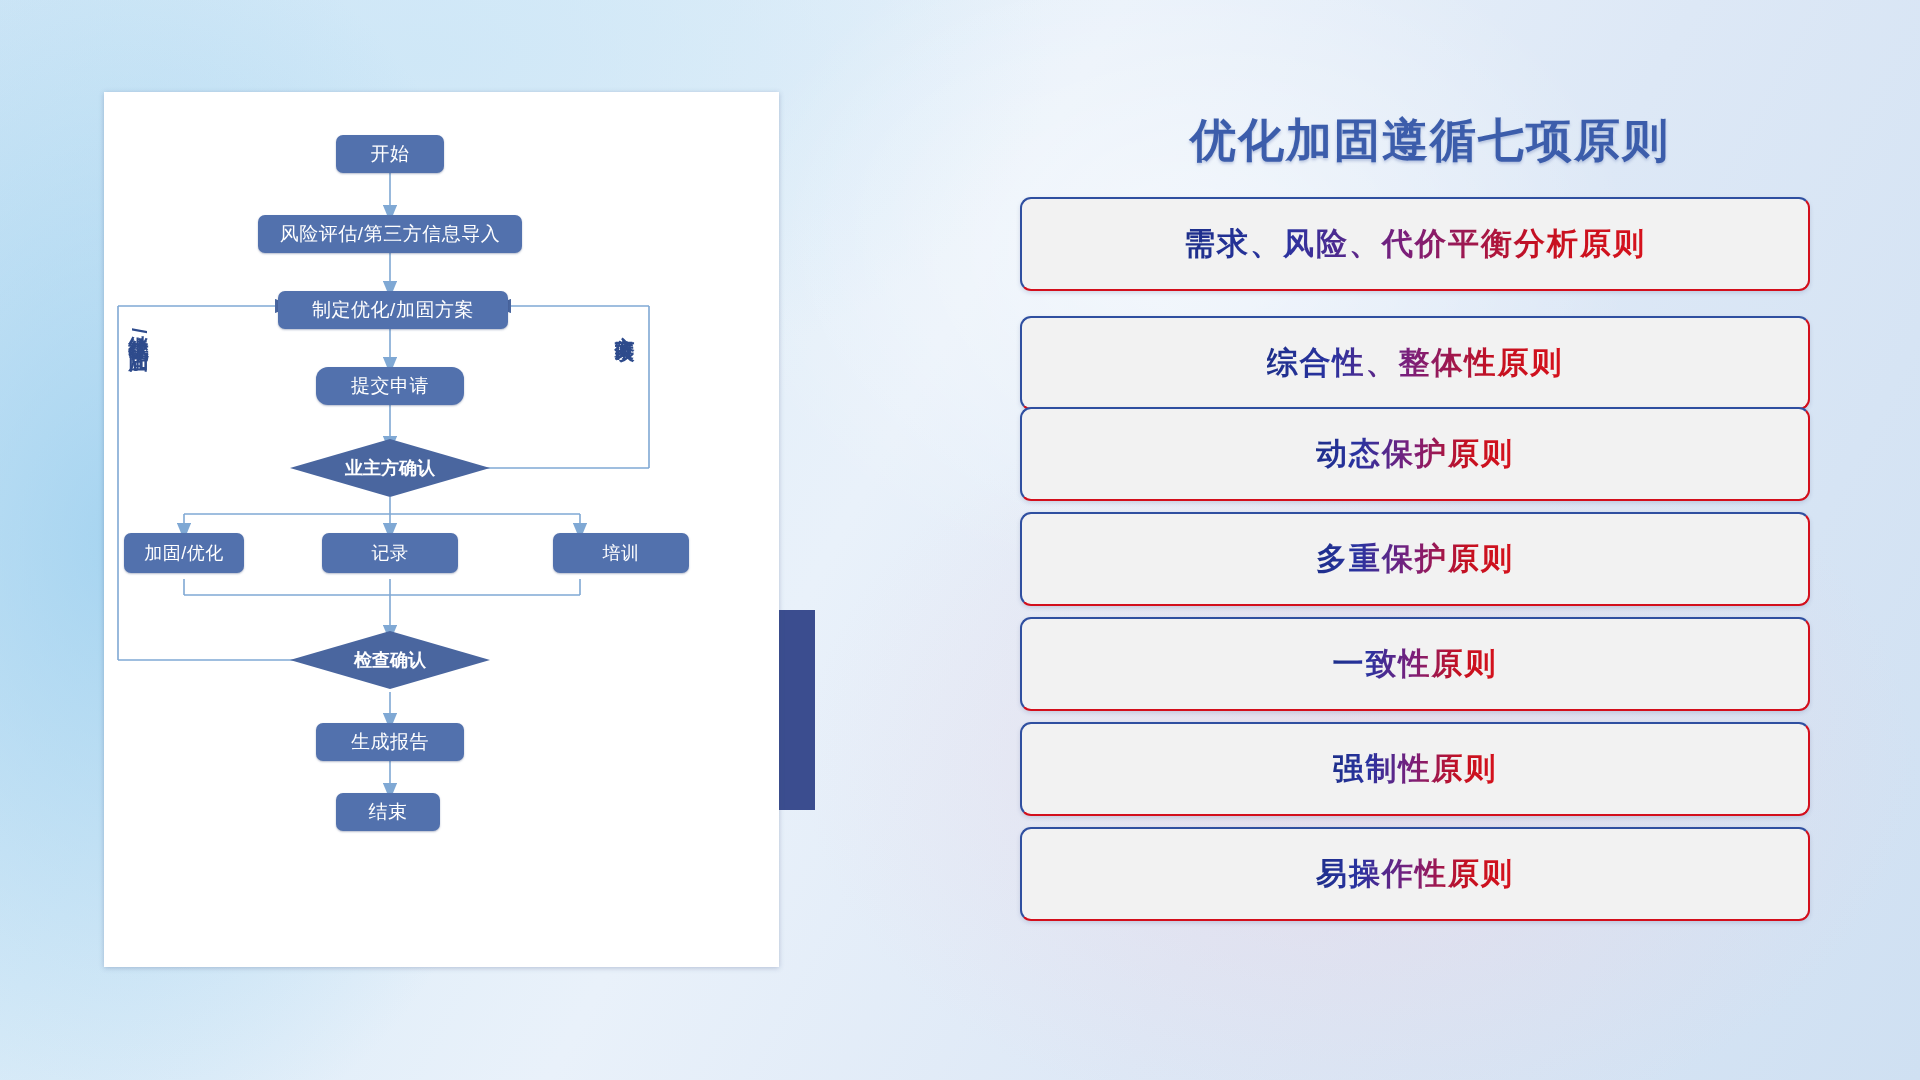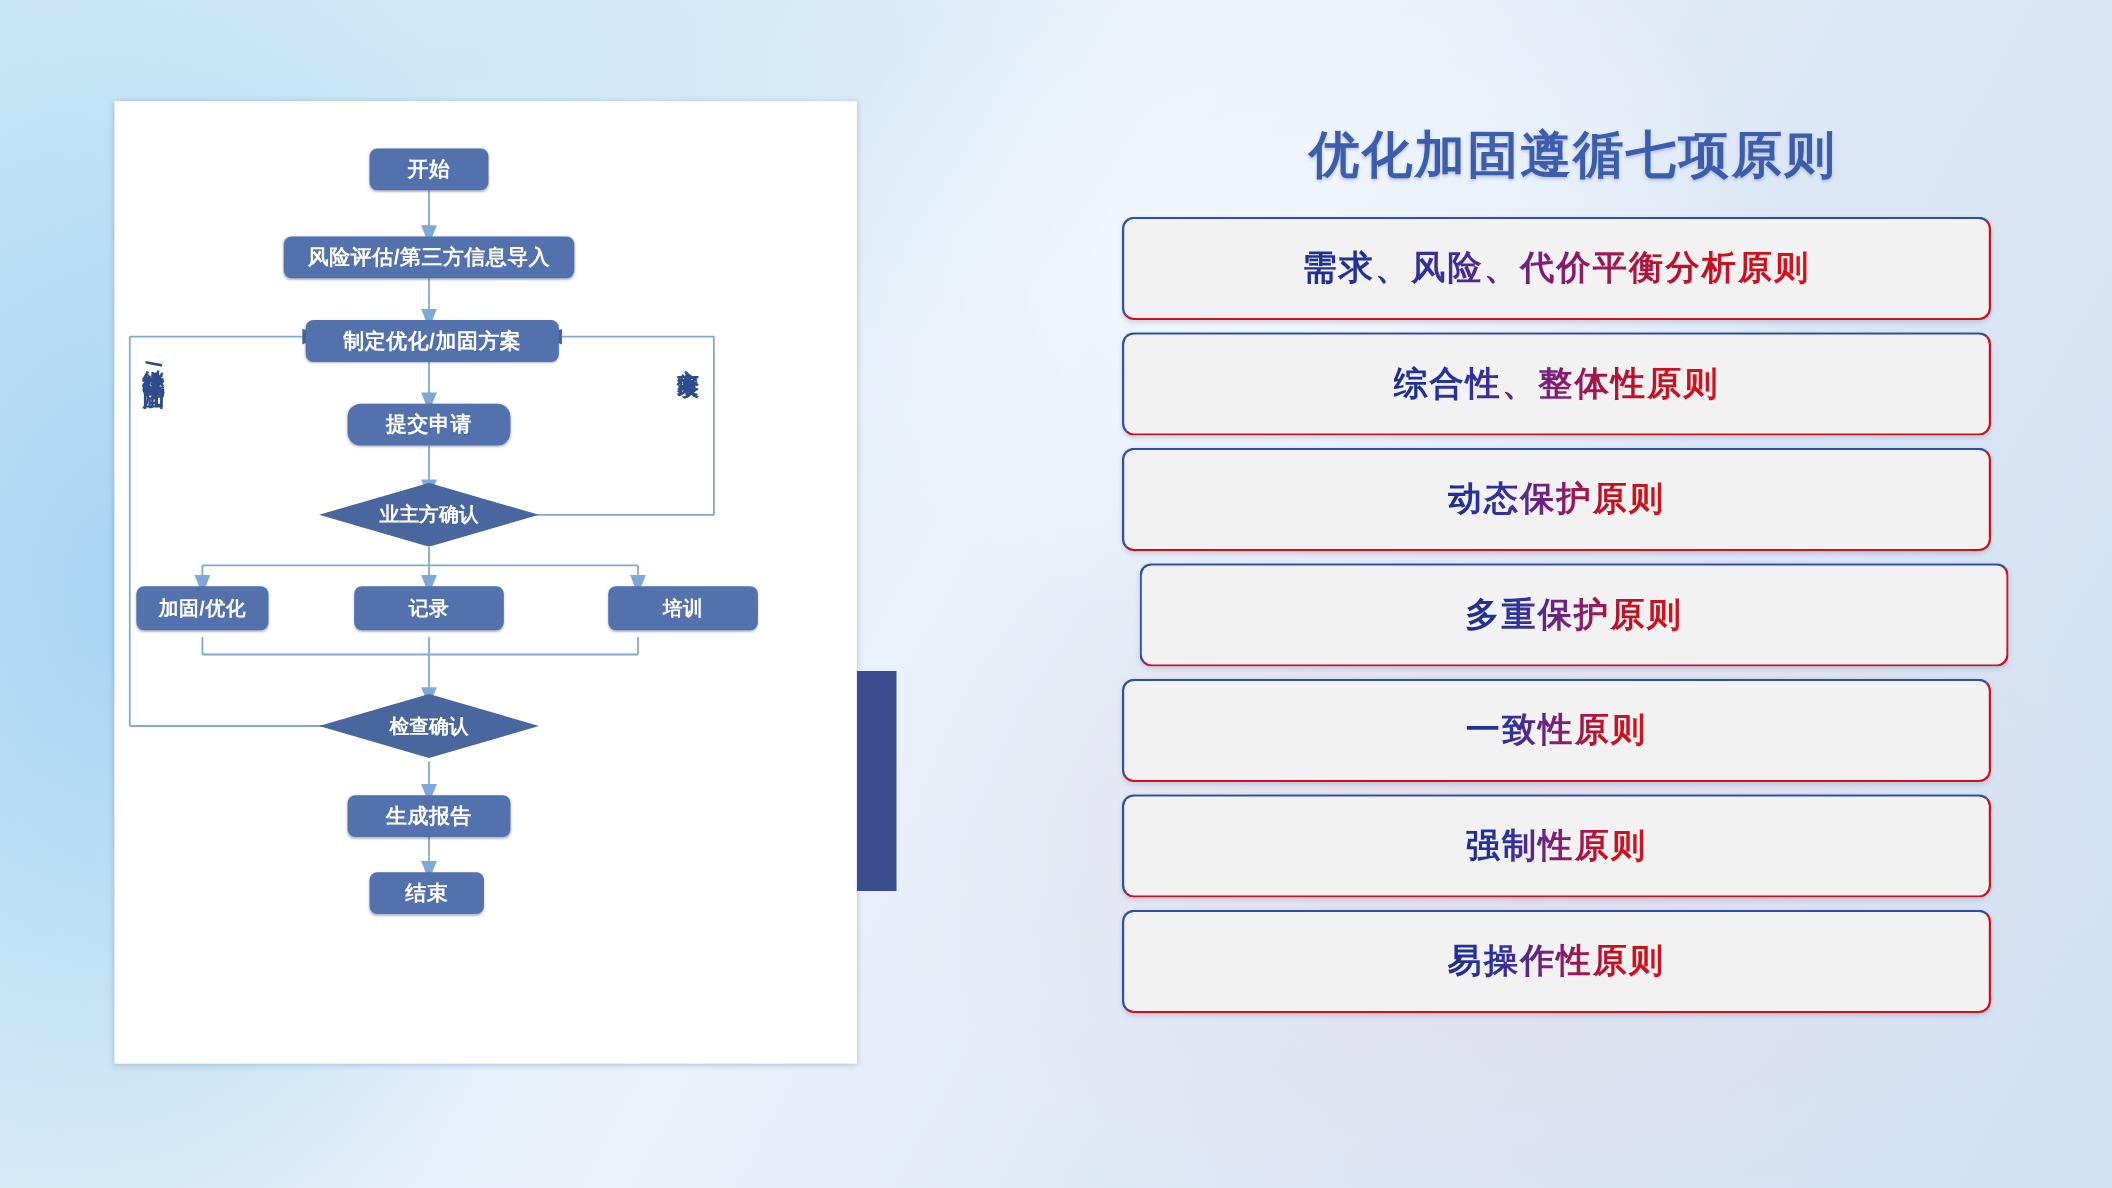--- a/index.html
+++ b/index.html
@@ -29,21 +29,21 @@
     width: 675px; height: 875px;
     background: #ffffff;
     box-shadow: 0 1px 5px rgba(60,80,130,0.30);
   }
   .node {
     position: absolute;
     background: #5271ad;
     color: #ffffff;
     border-radius: 7px;
     display: flex; align-items: center; justify-content: center;
-    font-weight: 700;
+    font-weight: 400;
     font-size: 19px;
     letter-spacing: 0.5px;
     box-shadow: 0 1px 2px rgba(40,60,110,0.35);
     white-space: nowrap;
   }
   .node.small { font-size: 18px; }
   .diamond {
     position: absolute;
     background: #4a669f;
     color: #ffffff;
@@ -203,27 +203,27 @@
     <div class="vlabel" style="left:510px; top:228px;">方案修改</div>
   </div>
 
   <div id="right-panel">
 
     <div id="right-title">优化加固遵循七项原则</div>
 
     <div class="principle" style="top:105px;">
       <span class="ptext">需求、风险、代价平衡分析原则</span>
     </div>
-    <div class="principle" style="top:210px;">
+    <div class="principle" style="top:224px;">
       <span class="ptext">综合性、整体性原则</span>
     </div>
     <div class="principle" style="top:315px;">
       <span class="ptext">动态保护原则</span>
     </div>
-    <div class="principle" style="top:420px;margin-left:16px;">
+    <div class="principle" style="top:420px;">
       <span class="ptext">多重保护原则</span>
     </div>
     <div class="principle" style="top:525px;">
       <span class="ptext">一致性原则</span>
     </div>
     <div class="principle" style="top:630px;">
       <span class="ptext">强制性原则</span>
     </div>
     <div class="principle" style="top:735px;">
       <span class="ptext">易操作性原则</span>

